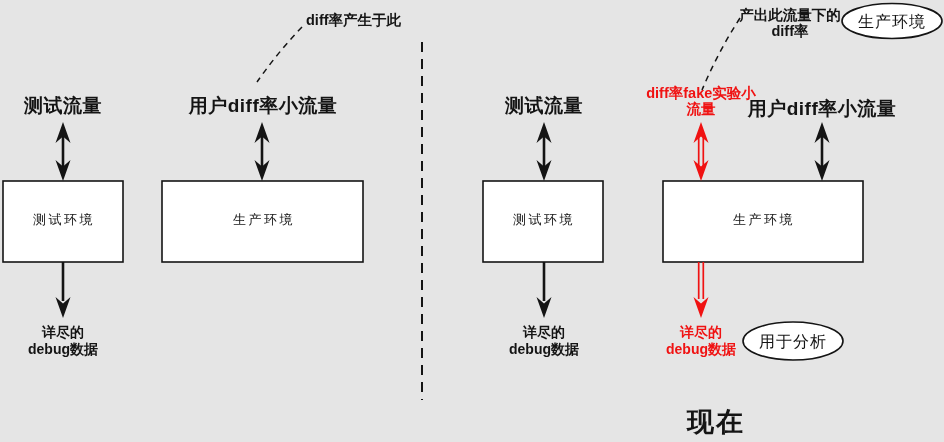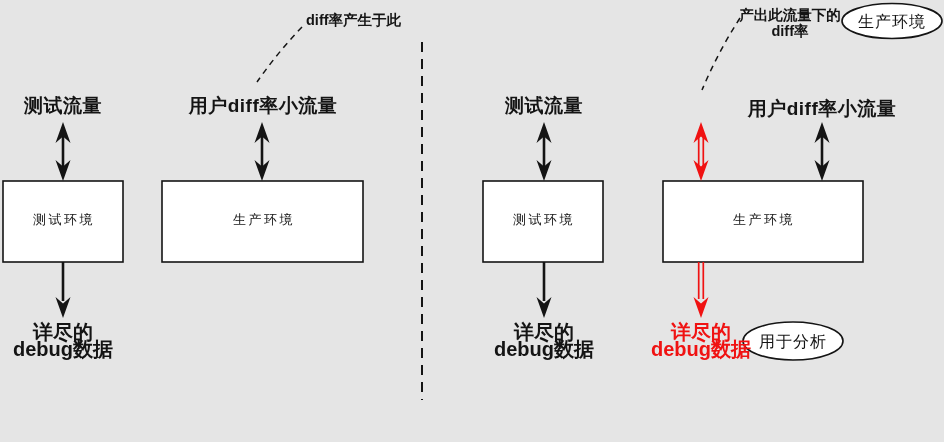--- a/index.html
+++ b/index.html
@@ -6,21 +6,21 @@
   .canvas{
     position:relative;width:944px;height:442px;background:#e5e5e5;overflow:hidden;
     font-family:"Liberation Sans","DejaVu Sans",sans-serif;color:#141414;
   }
   .canvas svg{position:absolute;left:0;top:0;}
   .txt{position:absolute;transform:translateX(-50%);white-space:nowrap;text-align:center;}
   .txt-left{position:absolute;white-space:nowrap;text-align:left;}
   .lbl{font-size:19px;font-weight:700;letter-spacing:0.5px;}
   .boxlbl{font-size:13px;font-weight:400;letter-spacing:2.5px;}
   .ann{font-size:14.5px;font-weight:700;line-height:16px;}
-  .dbg{font-size:20px;font-weight:700;line-height:17px;}
+  .dbg{font-size:14px;font-weight:700;line-height:17px;}
   .dbg span{display:block;}
   .ann span{display:block;}
   .red{color:#f01212;}
   .caption{font-size:27px;font-weight:700;letter-spacing:2px;}
   .oval-txt{font-size:16px;font-weight:500;letter-spacing:1px;}
   .fake-lbl{font-size:14.5px;font-weight:700;line-height:15.5px;}
   .fake-lbl span{display:block;}
   
   .box{fill:#ffffff;stroke:#141414;stroke-width:1.6;}
   .oval{fill:#ffffff;stroke:#141414;stroke-width:1.6;}
@@ -114,33 +114,38 @@
 
   <div class="txt ann" style="left:790px;top:7px;">
     <span>产出此流量下的</span>
     <span>diff率</span>
   </div>
 
   <div class="txt oval-txt" style="left:892px;top:12px;">生产环境</div>
 
   <div class="txt lbl" style="left:544px;top:93px;">测试流量</div>
 
+  <div class="txt fake-lbl red" style="left:701px;top:86px;">
+    <span>diff率fake实验小</span>
+    <span>流量</span>
+  </div>
 
   <div class="txt lbl" style="left:822px;top:96px;">用户diff率小流量</div>
 
   <div class="txt boxlbl" style="left:544px;top:211px;">测试环境</div>
 
   <div class="txt boxlbl" style="left:764px;top:211px;">生产环境</div>
 
   <div class="txt dbg" style="left:544px;top:324px;">
     <span>详尽的</span>
     <span>debug数据</span>
   </div>
 
   <div class="txt dbg red" style="left:701px;top:324px;">
     <span>详尽的</span>
     <span>debug数据</span>
   </div>
 
   <div class="txt oval-txt" style="left:793px;top:332px;">用于分析</div>
 
+  <div class="txt caption" style="left:716px;top:404px;">现在</div>
 
 </div>
 
 </body></html>

